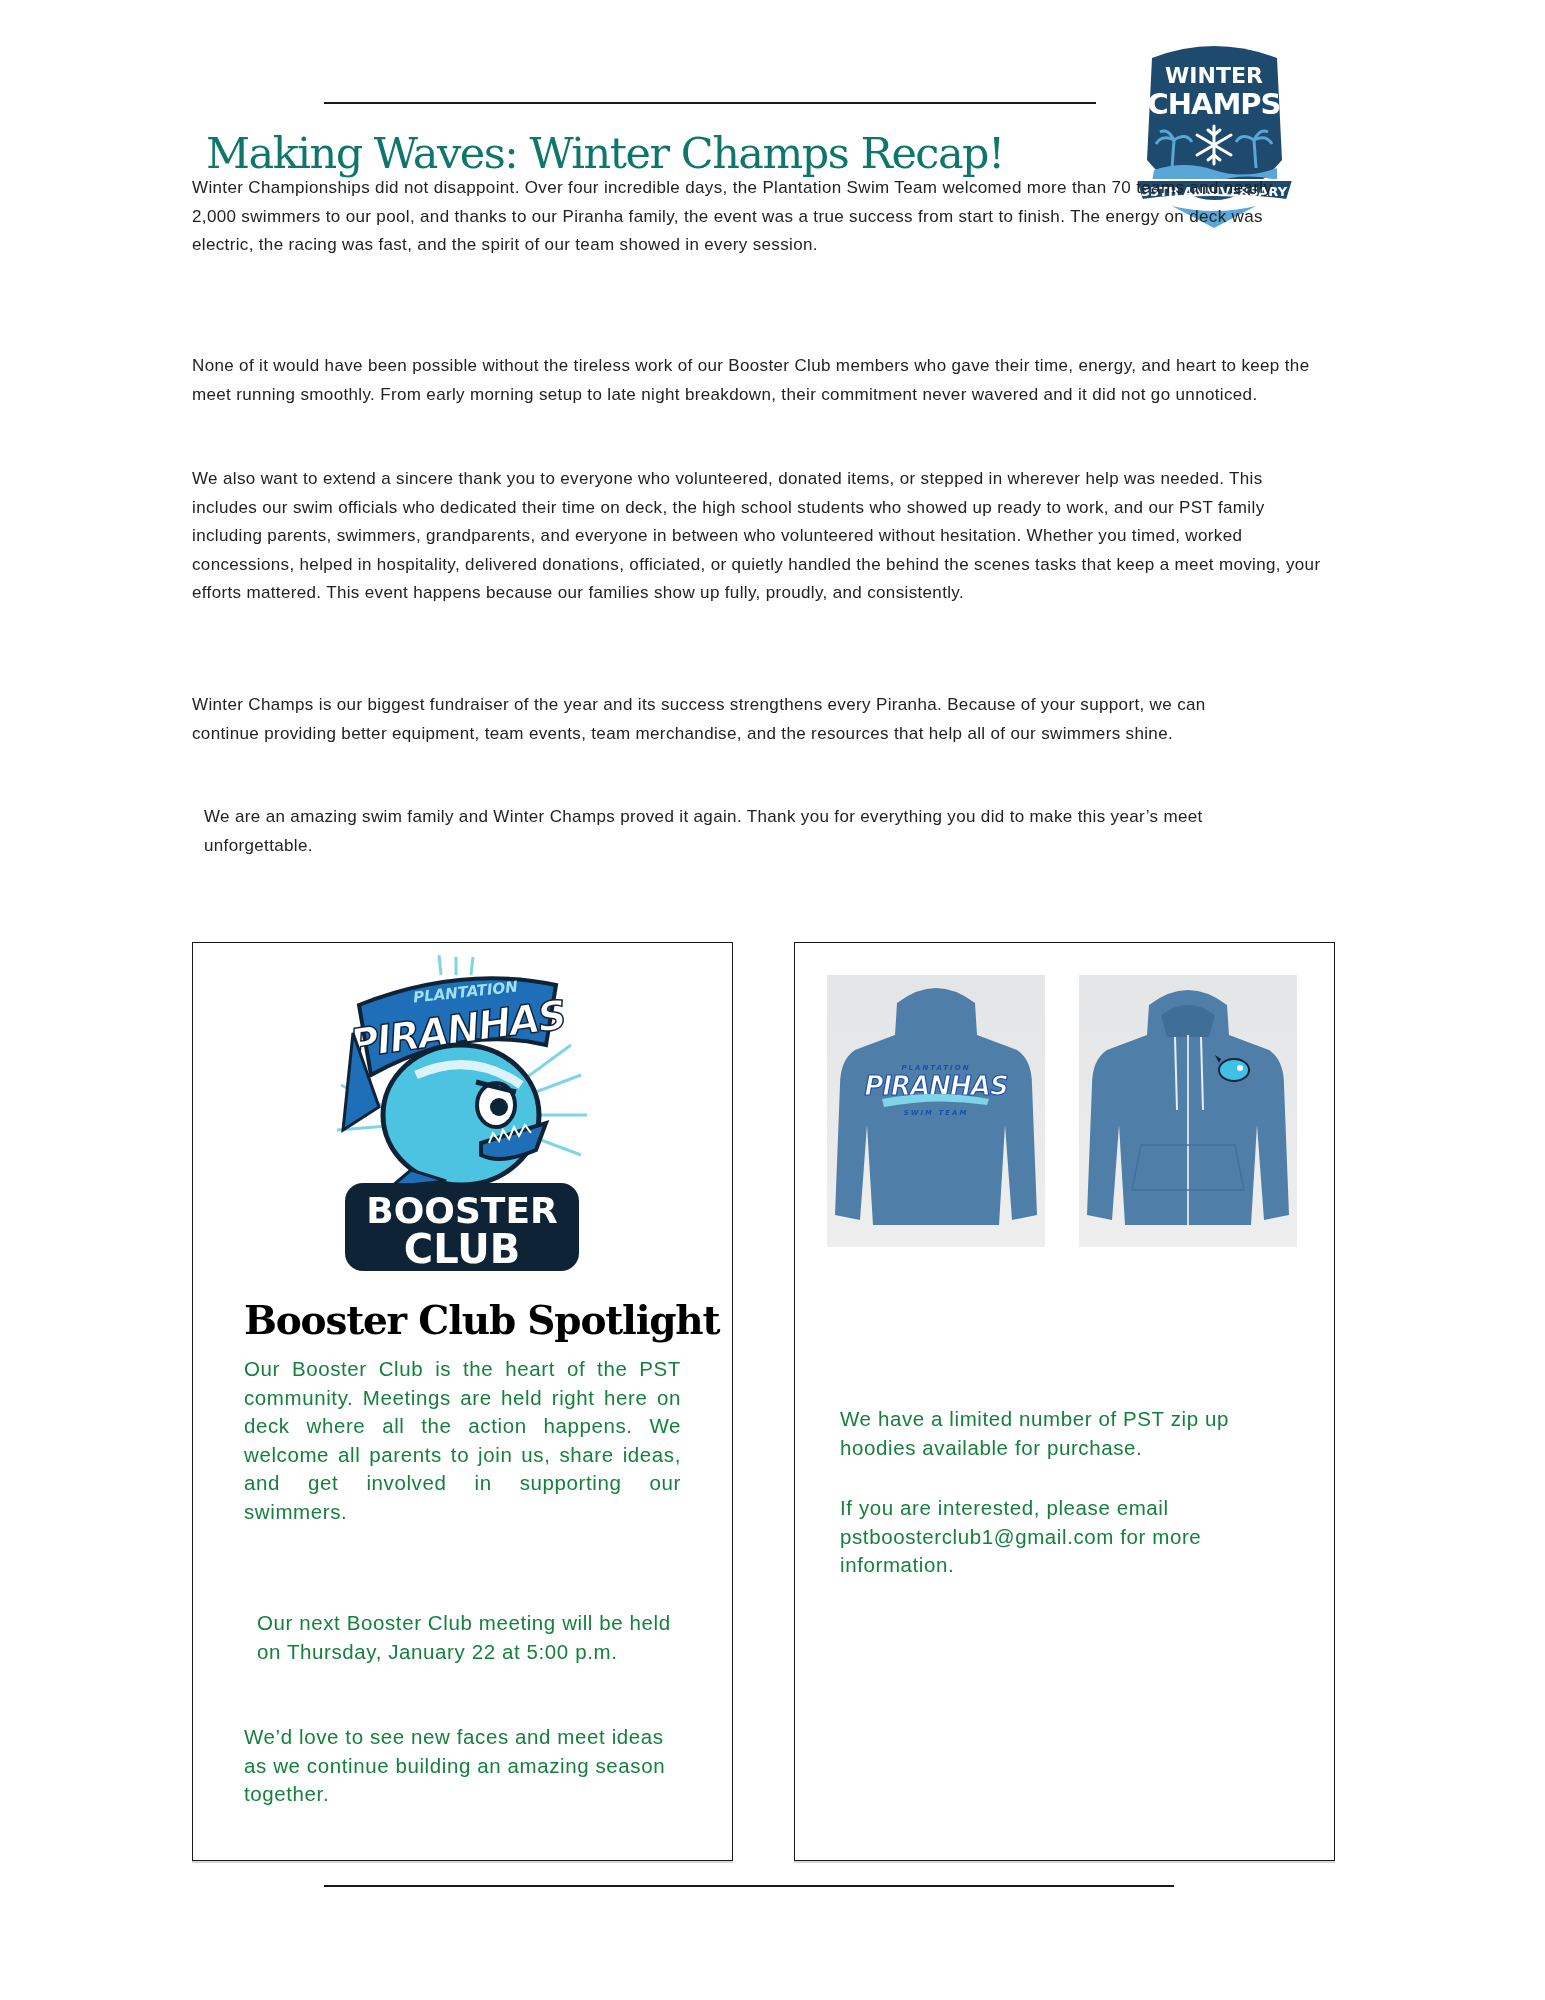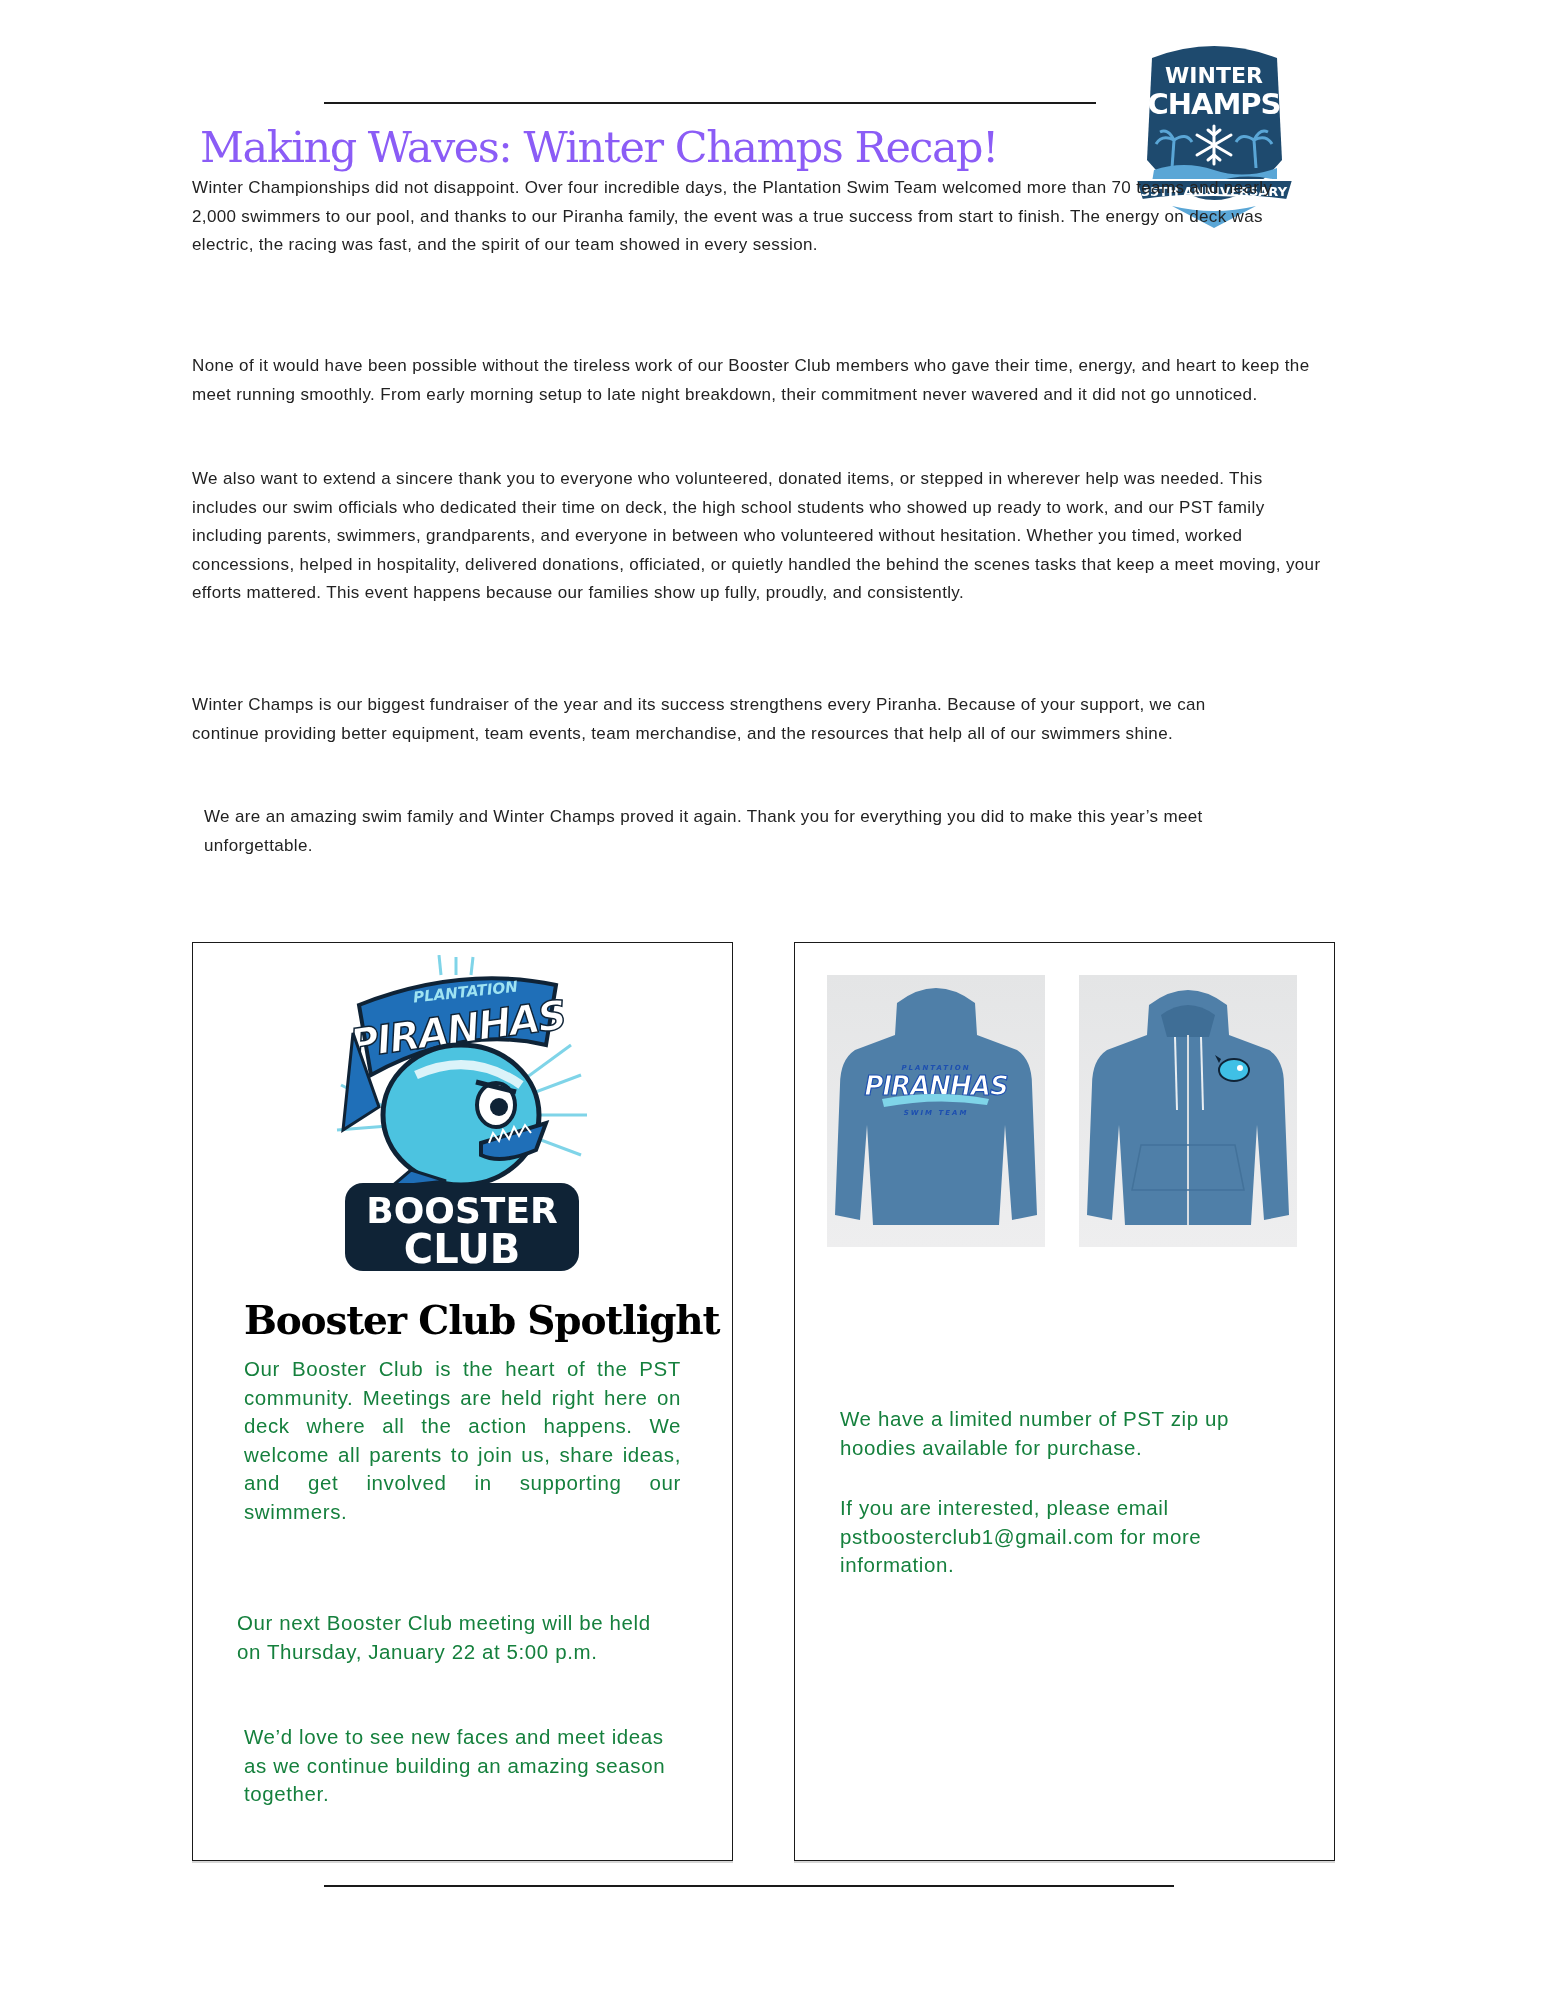--- a/index.html
+++ b/index.html
@@ -1,20 +1,20 @@
 <!DOCTYPE html>
 <html><head>
 <meta charset="utf-8">
 <style>
   html, body { margin: 0; padding: 0; background: #ffffff; }
   body { width: 1545px; height: 2000px; position: relative; overflow: hidden;
          font-family: "Liberation Sans", "DejaVu Sans", sans-serif; color: #1c1c1c; }
   .rule { position: absolute; height: 2px; background: #1a1a1a; }
   .title { position: absolute; font-family: "DejaVu Serif", "Liberation Serif", serif;
-           font-weight: normal; color: #8b5cf6; letter-spacing: -1.5px; margin: 8px; }
+           font-weight: normal; color: #0f766e; letter-spacing: -1.5px; margin: 14px; }
   .para { position: absolute; margin: 0; font-size: 17px; line-height: 28.5px;
           letter-spacing: 0.35px; color: #222; }
   .badge { position: absolute; left: 1132px; top: 40px; width: 165px; height: 190px; }
   .card { position: absolute; border: 1.8px solid #1a1a1a; box-sizing: border-box;
           box-shadow: 0 2px 0 #d6d6d6; background: #fff; }
   .card-title { position: absolute; font-family: "DejaVu Serif", "Liberation Serif", serif;
                 font-size: 39px; letter-spacing: -1.2px; color: #000000; margin: 0; white-space: nowrap; }
   .card-text { position: absolute; margin: 0; font-size: 20.5px; line-height: 28.5px;
                letter-spacing: 0.6px; color: #15803d; }
   .justify { text-align: justify; }
@@ -94,21 +94,21 @@
         <path d="M158 188 L162 178 L168 186 L172 175 L178 184 L183 172 L188 181 L194 170 L200 178" stroke="#ffffff" stroke-width="2" fill="none"></path>
         <path d="M80 215 L60 232 L115 226 Z" fill="#1f6fb8" stroke="#0f2336" stroke-width="3"></path>
       </g>
       <rect x="14" y="228" width="234" height="88" rx="18" fill="#0f2336"></rect>
       <text x="131" y="268" text-anchor="middle" font-family="DejaVu Sans, sans-serif" font-weight="bold" font-size="36" fill="#ffffff">BOOSTER</text>
       <text x="131" y="308" text-anchor="middle" font-family="DejaVu Sans, sans-serif" font-weight="bold" font-size="40" fill="#ffffff">CLUB</text>
     </svg>
   </div>
   <h2 class="card-title" style="left:51px; top:354px;">Booster Club Spotlight</h2>
   <p class="card-text justify" style="left:51px; top:412px; width:437px;">Our Booster Club is the heart of the PST community. Meetings are held right here on deck where all the action happens. We welcome all parents to join us, share ideas, and get involved in supporting our swimmers.</p>
-  <p class="card-text" style="left:44px; top:666px; width:430px;">Our next Booster Club meeting will be held on Thursday, January 22 at 5:00 p.m.</p>
+  <p class="card-text" style="left:64px; top:666px; width:430px;">Our next Booster Club meeting will be held on Thursday, January 22 at 5:00 p.m.</p>
   <p class="card-text" style="left:51px; top:780px; width:430px;">We’d love to see new faces and meet ideas as we continue building an amazing season together.</p>
 </div>
 
 <div class="card" style="left:794px; top:942px; width:541px; height:919px;">
   <div class="hoodie" style="left:32px; top:32px;">
     <svg width="218" height="272" viewBox="0 0 218 272">
       <path d="M70 28 Q109 -2 148 28 L150 60 L190 75 Q205 85 205 110 L210 240 L185 245 L178 150 L172 250 L46 250 L40 150 L33 245 L8 240 L13 110 Q13 85 28 75 L68 60 Z" fill="#4f7fa8"></path>
       <text x="109" y="95" text-anchor="middle" font-family="DejaVu Sans, sans-serif" font-style="italic" font-weight="bold" font-size="7" fill="#1d4fb0" letter-spacing="2">PLANTATION</text>
       <text x="109" y="120" text-anchor="middle" font-family="DejaVu Sans, sans-serif" font-style="italic" font-weight="bold" font-size="26" fill="#ffffff" stroke="#1d4fb0" stroke-width="1.2" letter-spacing="-1">PIRANHAS</text>
       <path d="M55 124 Q109 114 162 124 L160 130 Q109 122 57 132 Z" fill="#7fd4e8"></path>

